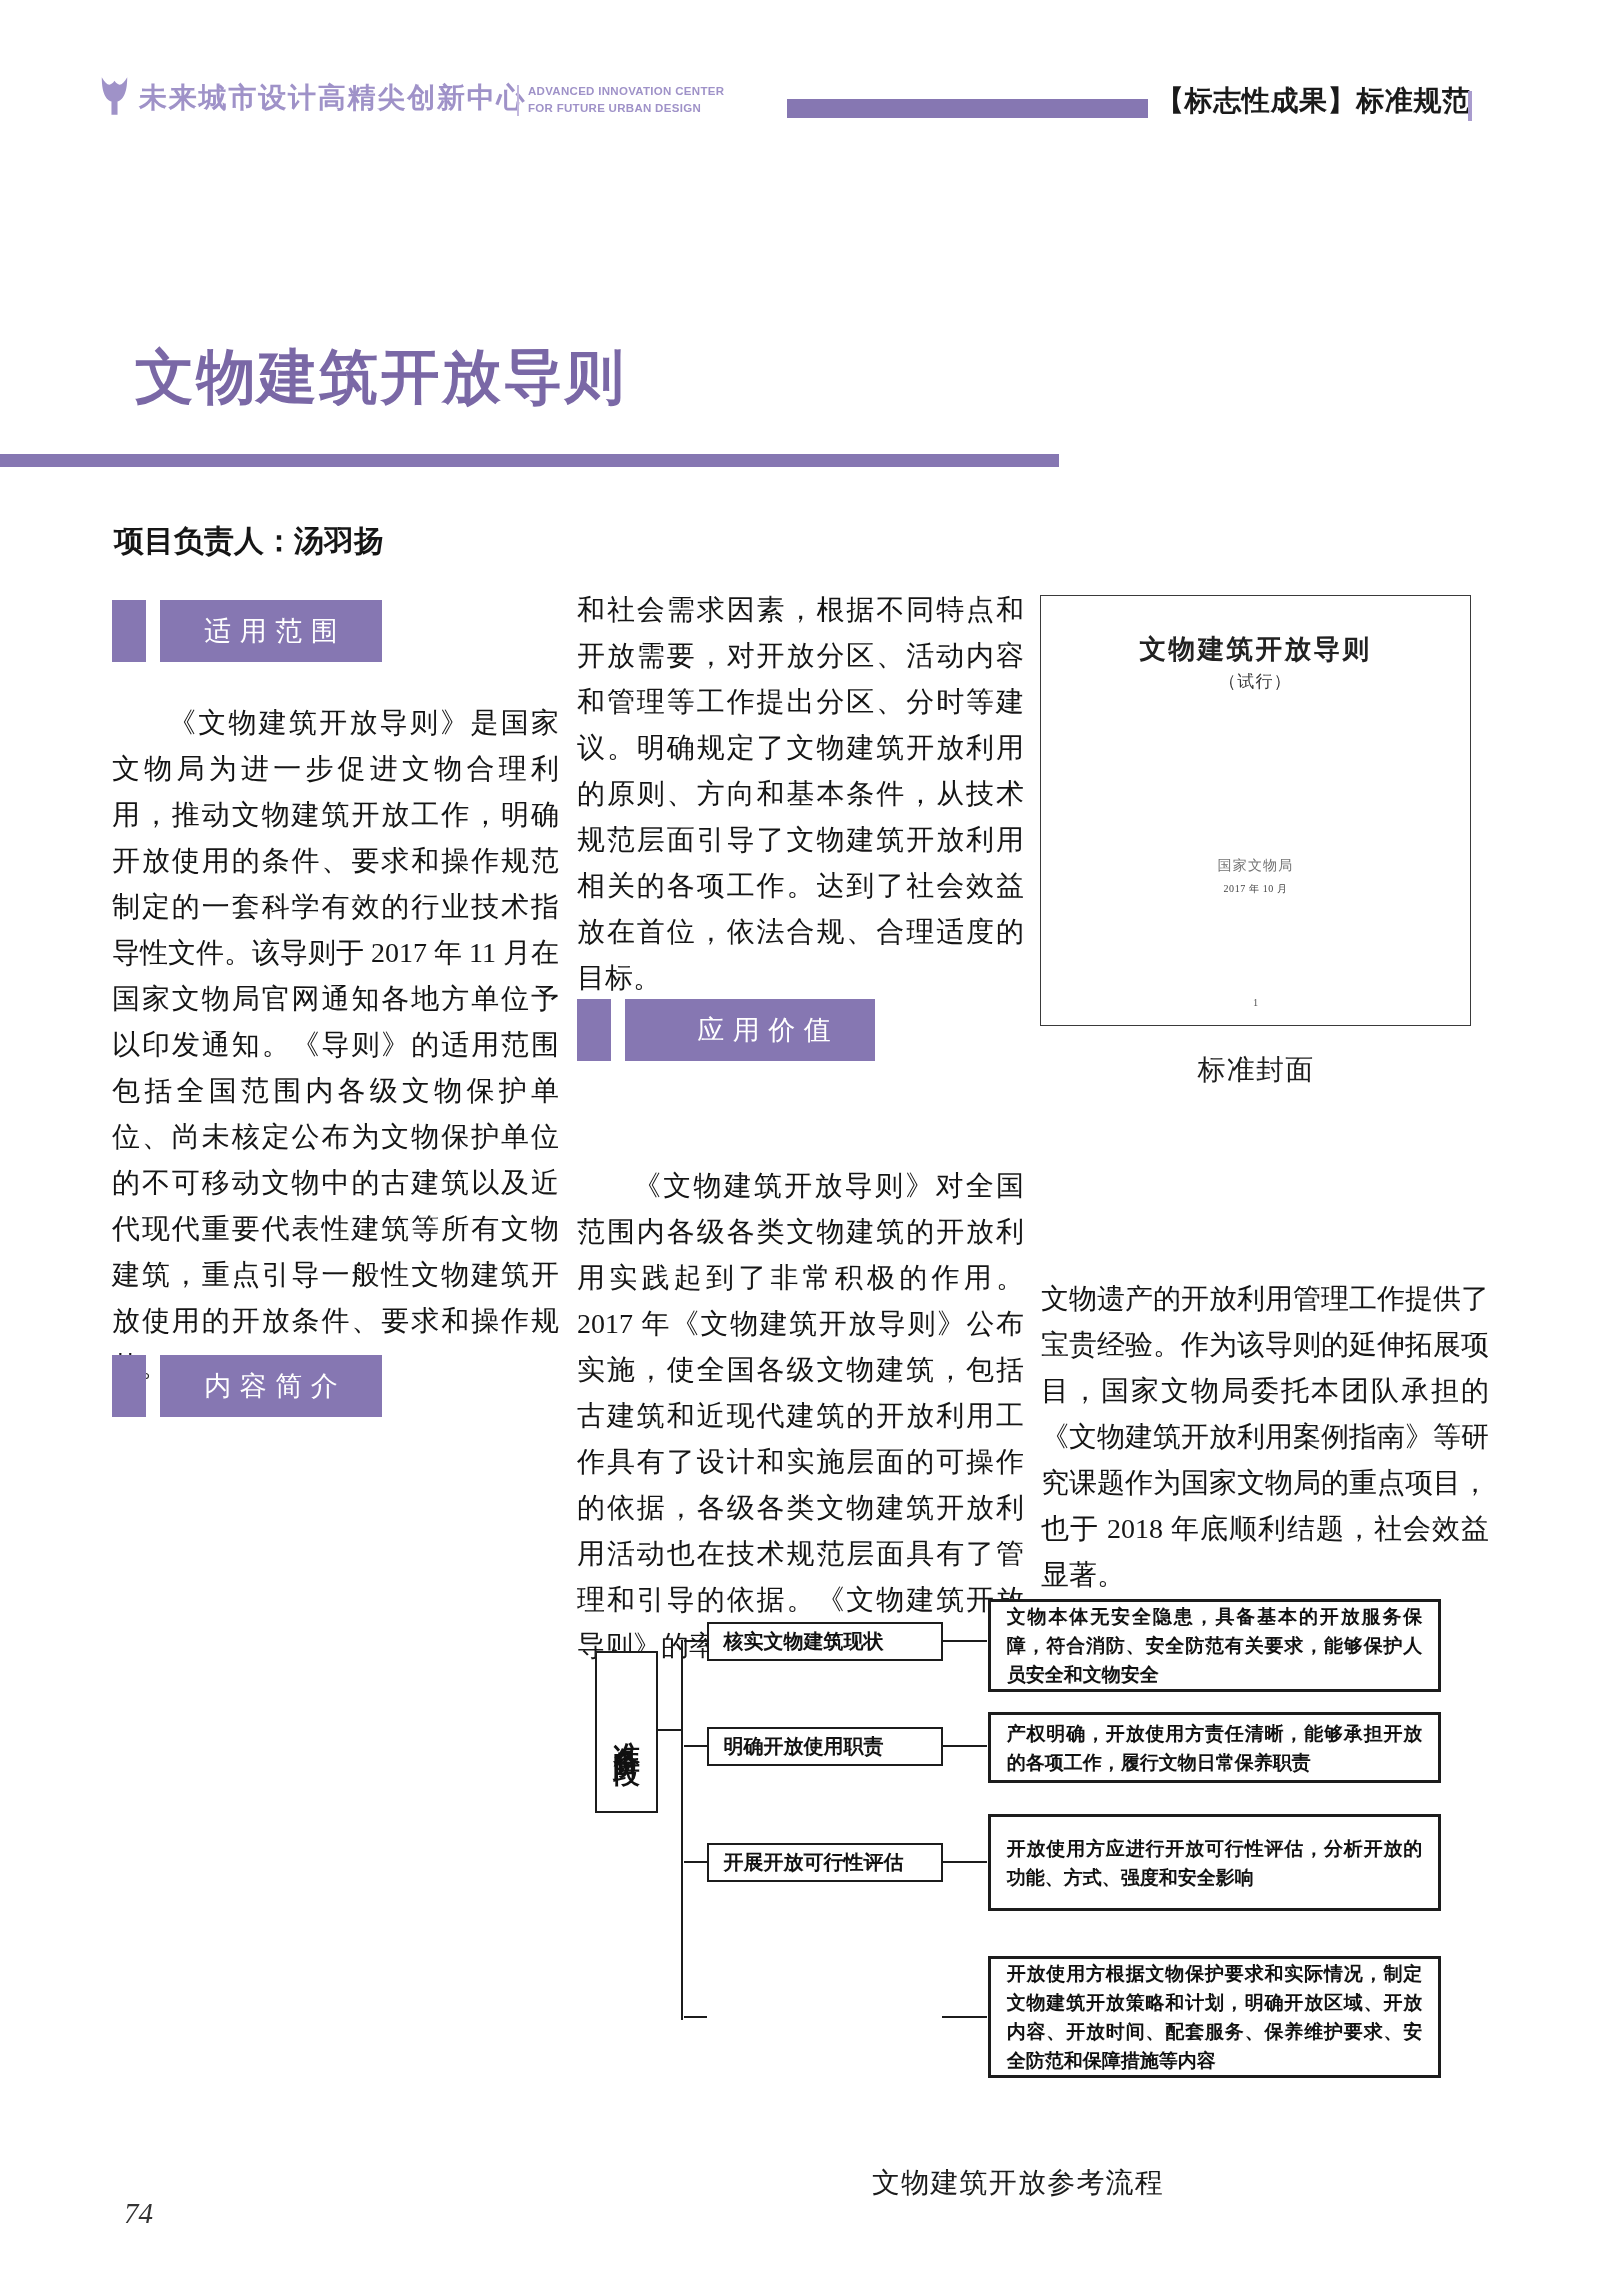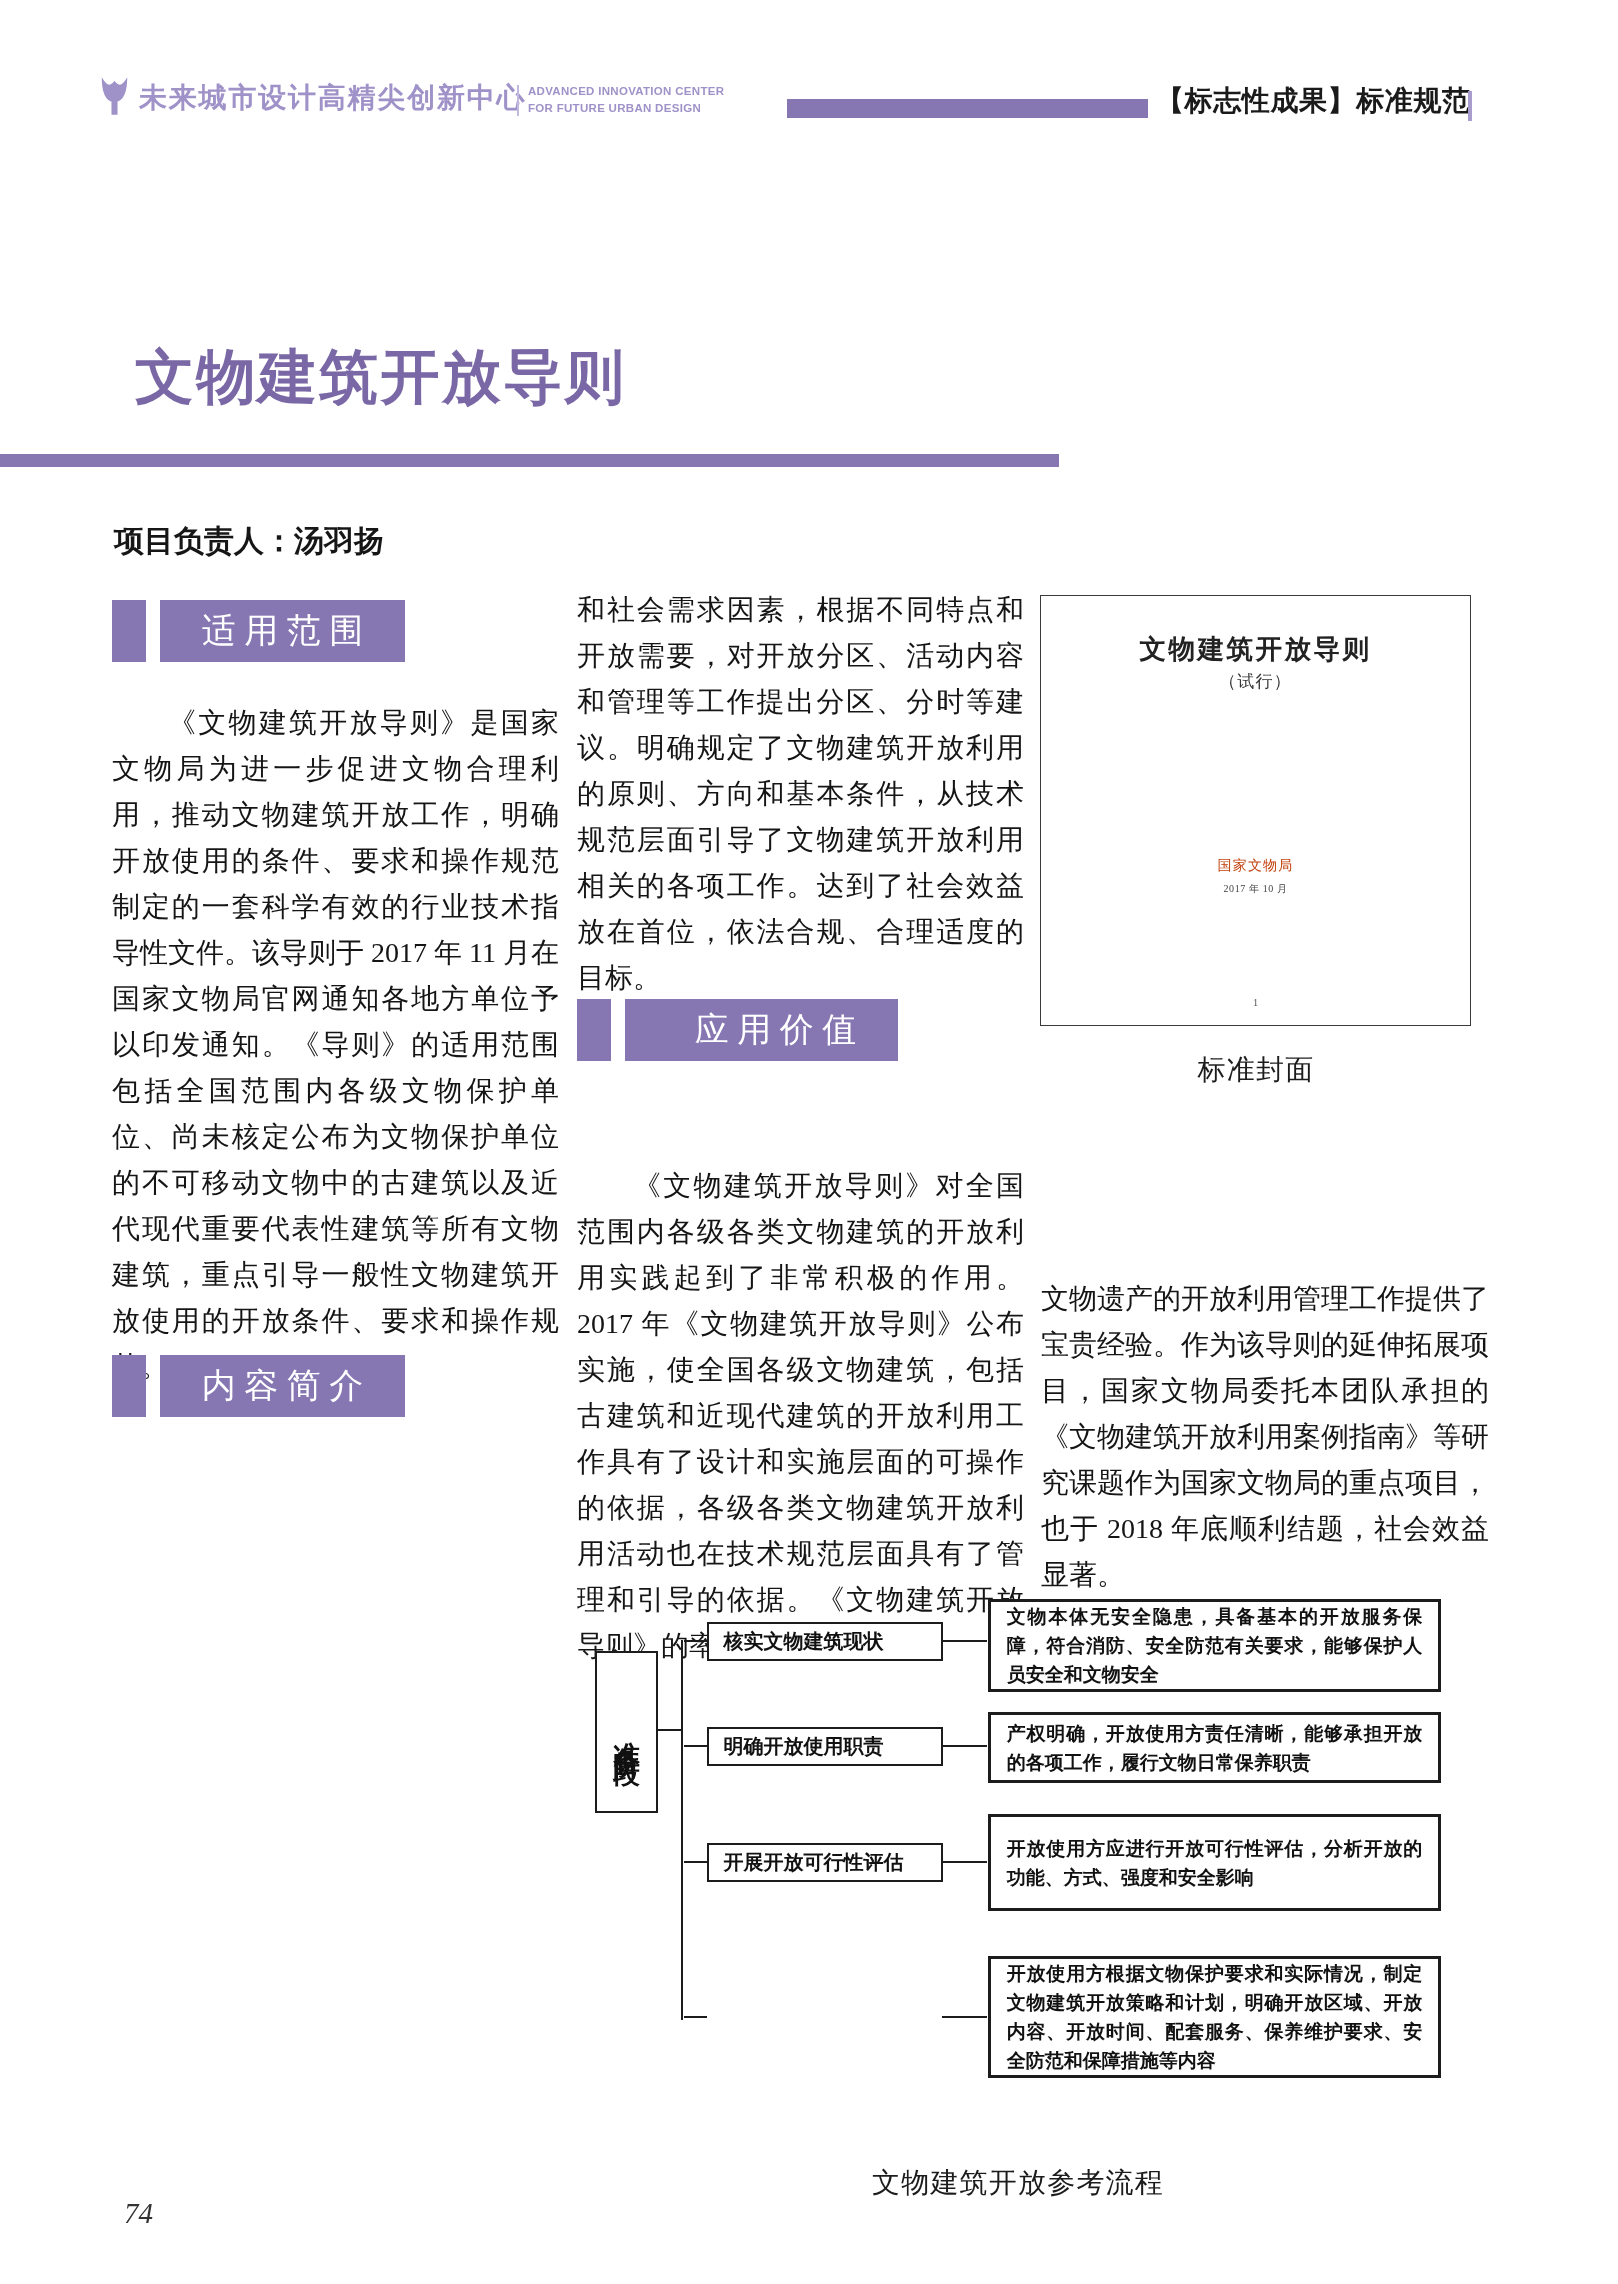--- a/index.html
+++ b/index.html
@@ -23,34 +23,34 @@
   .header-right{left:1156px;top:82px;font-size:28px;font-weight:bold;color:#1a1a1a;letter-spacing:0.6px;white-space:nowrap;}
   .header-tick{left:1468px;top:91px;width:4.2px;height:30px;background:#a99cce;}
 
   
   .doc-title{left:135px;top:338px;font-size:59px;font-weight:900;color:#7a68a6;letter-spacing:2.4px;white-space:nowrap;}
   .title-rule{left:0px;top:454px;width:1059px;height:13.3px;background:#8677b2;}
   .leader{left:114px;top:521px;font-size:30px;font-weight:bold;color:#161616;white-space:nowrap;}
 
   
   .sec-square{width:34px;height:62px;background:#8677b2;}
-  .sec-box{width:245px;height:62px;background:#8677b2;color:#fff;
+  .sec-box{width:222px;height:62px;background:#8677b2;color:#fff;
     display:flex;align-items:center;justify-content:center;
-    font-size:34px;letter-spacing:8.5px;text-indent:8.5px;}
+    font-size:27px;letter-spacing:8.5px;text-indent:8.5px;}
 
   
   .para{width:447px;font-size:28px;line-height:46px;text-align:justify;color:#151515;}
   .indent{text-indent:2em;}
   .pagenum{left:124px;top:2197px;font-size:29px;font-style:italic;color:#333;}
 
   
   .cover{left:1040px;top:595px;width:431px;height:431px;background:#fff;border:1.8px solid #3a3a3a;box-sizing:border-box;}
   .cover-title{left:0;right:0;top:35px;text-align:center;font-size:26.6px;font-weight:bold;color:#222;letter-spacing:2.4px;}
   .cover-sub{left:0;right:0;top:74px;text-align:center;font-size:17px;color:#333;letter-spacing:1.2px;}
-  .cover-pub{left:0;right:0;top:261px;text-align:center;font-size:14px;color:#c2410c;letter-spacing:1.2px;}
+  .cover-pub{left:0;right:0;top:261px;text-align:center;font-size:14px;color:#737373;letter-spacing:1.2px;}
   .cover-date{left:0;right:0;top:286px;text-align:center;font-size:10px;color:#444;letter-spacing:0.6px;}
   .cover-pn{left:0;right:0;top:401px;text-align:center;font-size:10.3px;color:#555;}
   .cover-caption{left:1041px;top:1051px;width:430px;text-align:center;font-size:28px;color:#1c1c1c;letter-spacing:1.2px;}
 
   
   .fc{left:595px;top:1595px;width:846px;height:492px;}
   .fc .box{position:absolute;box-sizing:border-box;border:2.4px solid #1c1c1c;background:#fff;}
   .fc .desc{border-width:3px;left:393px;width:453px;
     font-size:19px;line-height:29px;text-align:justify;color:#111;
     display:flex;align-items:center;padding:0 15.7px;font-weight:bold;}

